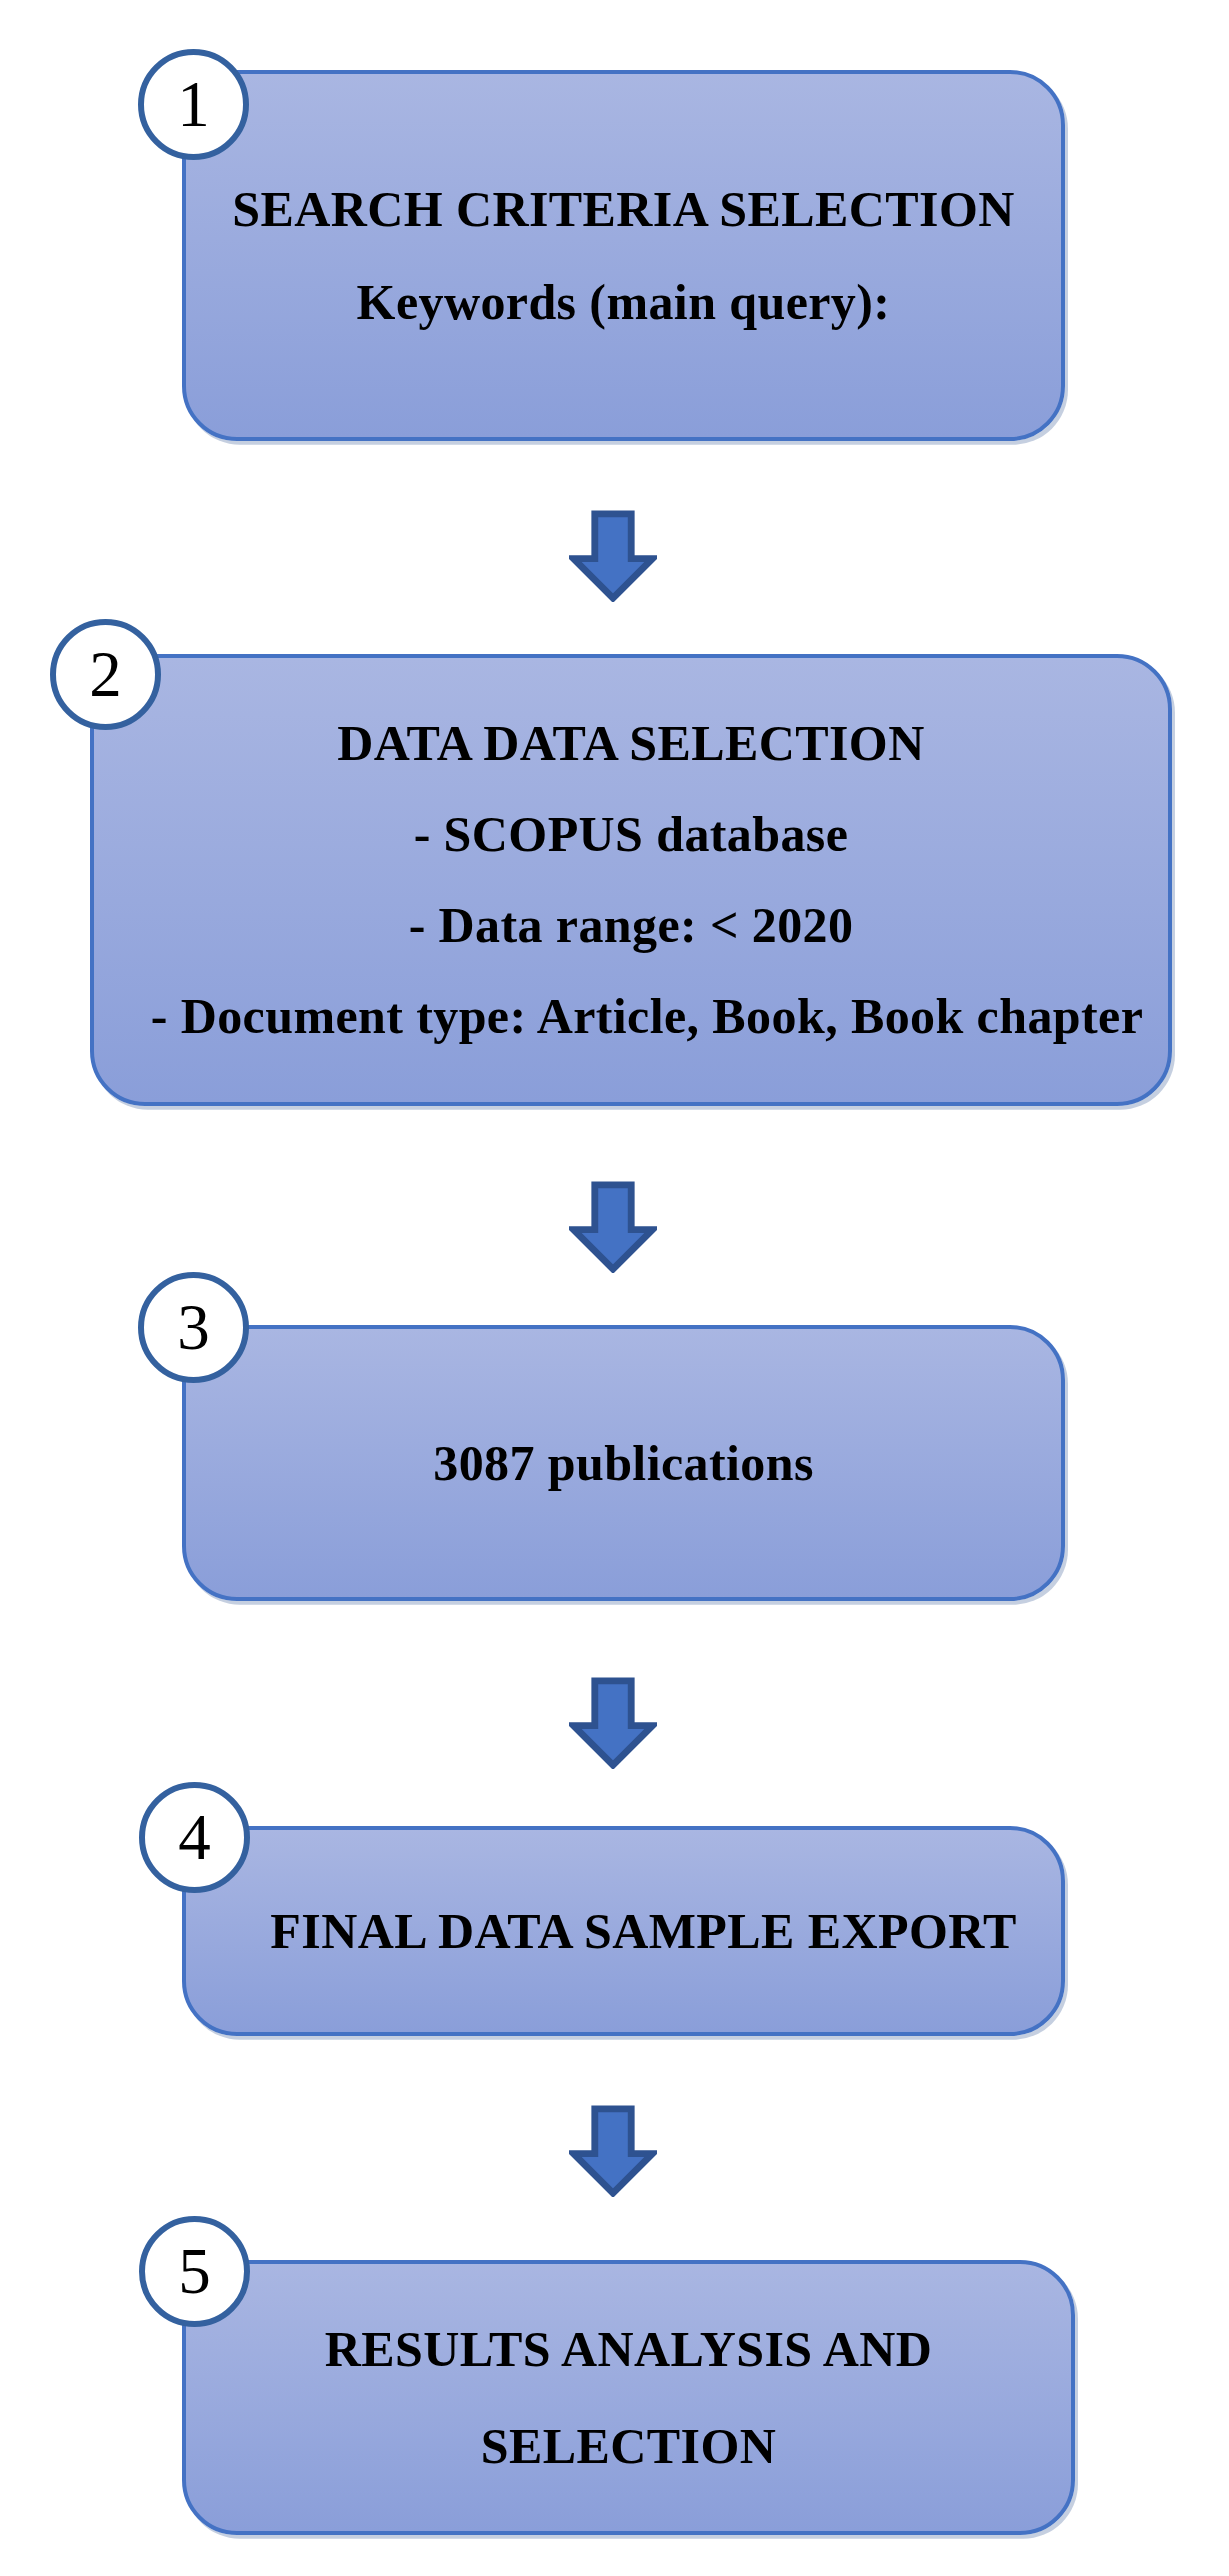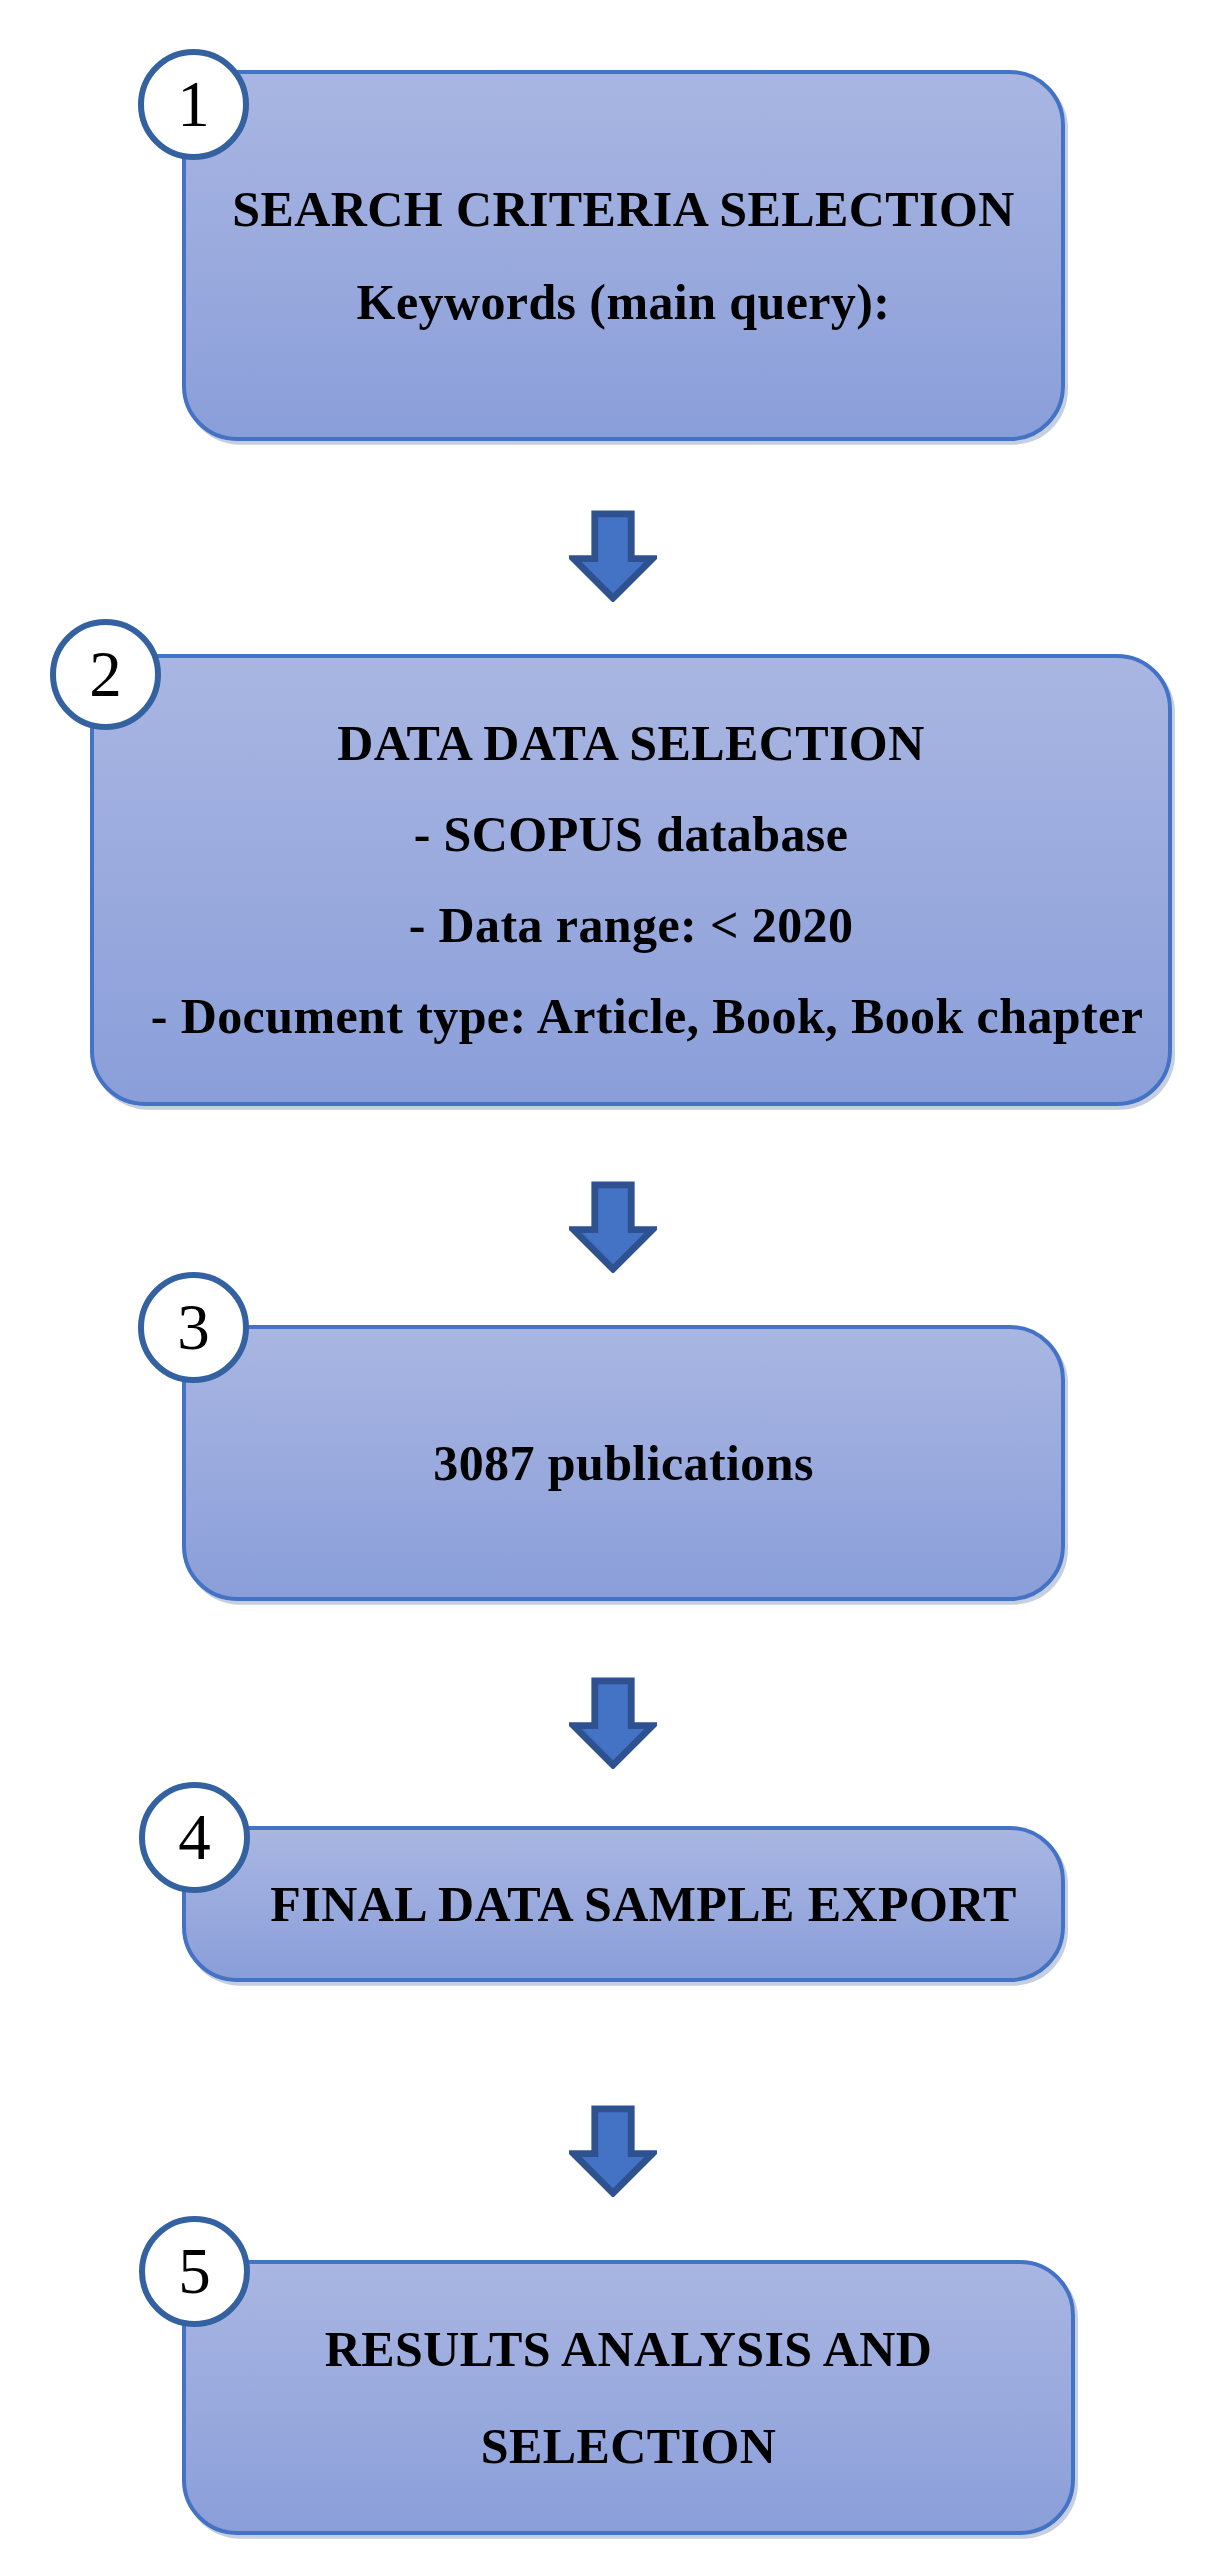--- a/index.html
+++ b/index.html
@@ -101,21 +101,21 @@
 
   <div class="arrow" style="left:569px;top:1677px;">
     <svg viewBox="0 0 116 121" aria-hidden="true">
         <polygon points="34,5 82,5 82,64 110,64 58,116 6,64 34,64"></polygon>
       </svg>
   </div>
 
   <div class="badge" style="left:139px;top:1782px;">
     <span>4</span>
   </div>
-  <div class="box" style="left:182px;top:1826px;width:883px;height:156px;padding-left:40px;">
+  <div class="box" style="left:182px;top:1826px;width:883px;height:210px;padding-left:40px;">
     <div class="line">FINAL DATA SAMPLE EXPORT</div>
   </div>
 
   <div class="arrow" style="left:569px;top:2105px;">
     <svg viewBox="0 0 116 121" aria-hidden="true">
         <polygon points="34,5 82,5 82,64 110,64 58,116 6,64 34,64"></polygon>
       </svg>
   </div>
 
   <div class="badge" style="left:139px;top:2216px;">

